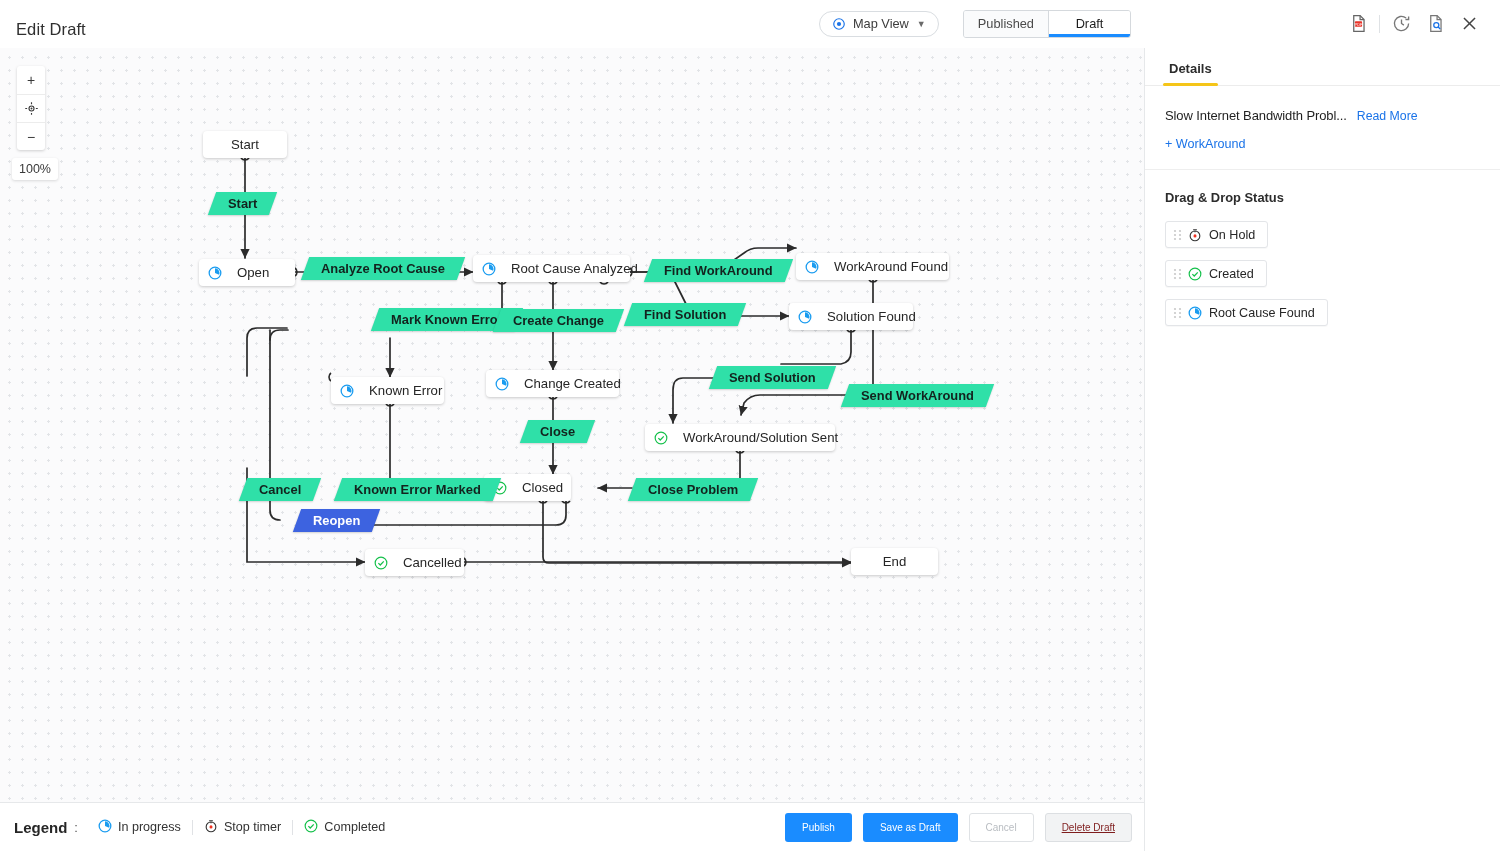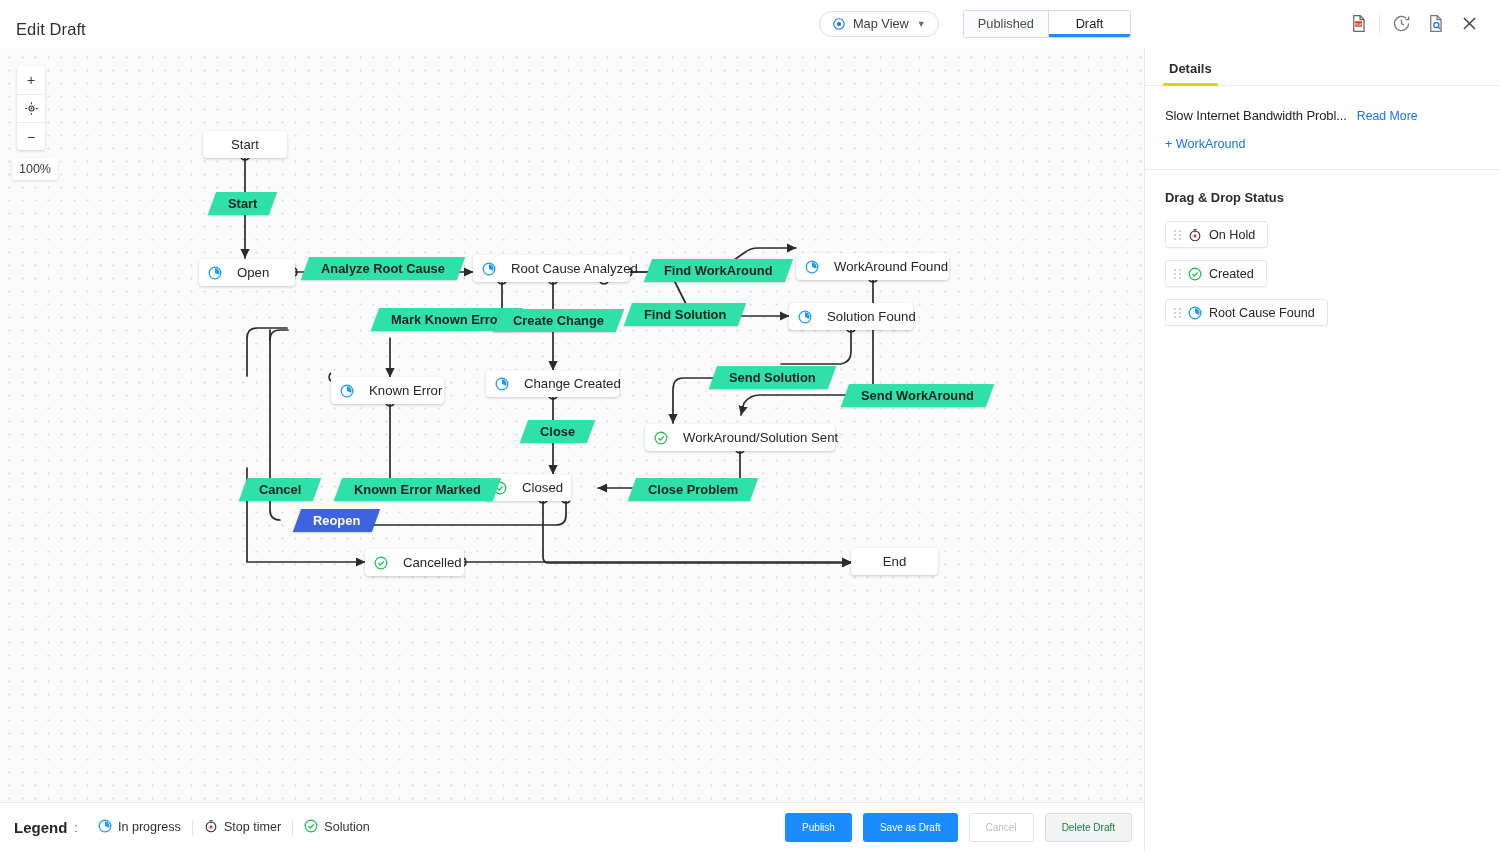--- a/index.html
+++ b/index.html
@@ -142,21 +142,21 @@
   .legend-item{ display:flex; align-items:center; gap:6px; font-size:12.6px; color:#333; padding:0 11px; }
   .legend-sep{ width:1px; height:15px; background:#e0e2e5; }
   .fbtns{ margin-left:auto; margin-right:12px; display:flex; gap:11px; align-items:center;}
   .btn{
     height:29px; border-radius:3px; font-size:10px; padding:0 16px;
     display:flex; align-items:center; justify-content:center; cursor:pointer;
     border:1px solid transparent;
   }
   .btn.primary{ background:#1a8cff; color:#fff; }
   .btn.ghost{ background:#fff; color:#b9bdc2; border-color:#dfe2e5; cursor:default;}
-  .btn.neutral{ background:#f2f3f4; color:#15803d; border-color:#dcdfe2; }
+  .btn.neutral{ background:#f2f3f4; color:#7f1d1d; border-color:#dcdfe2;text-decoration:underline; }
 </style>
 </head>
 <body>
 
 <div class="topbar">
   <div class="topbar-title">Edit Draft</div>
 
   <div class="topbar-right">
     <div class="mapview">
       <span>
@@ -548,21 +548,21 @@
     </span>
     <span class="legend-sep"></span>
 
     <span class="legend-item">
       <span>
         <svg width="14" height="14" viewBox="0 0 24 24">
             <circle cx="12" cy="12" r="10" fill="#fff" stroke="#14c04a" stroke-width="2"></circle>
             <path d="M7.5 12.3l3.2 3.2 6-6.4" fill="none" stroke="#14c04a" stroke-width="2.1"></path>
           </svg>
       </span>
-      <span>Solution</span>
+      <span>Completed</span>
     </span>
   </div>
 
   <div class="fbtns">
     <div class="btn primary">Publish</div>
     <div class="btn primary">Save as Draft</div>
     <div class="btn ghost">Cancel</div>
     <div class="btn neutral">Delete Draft</div>
   </div>
 </div>

